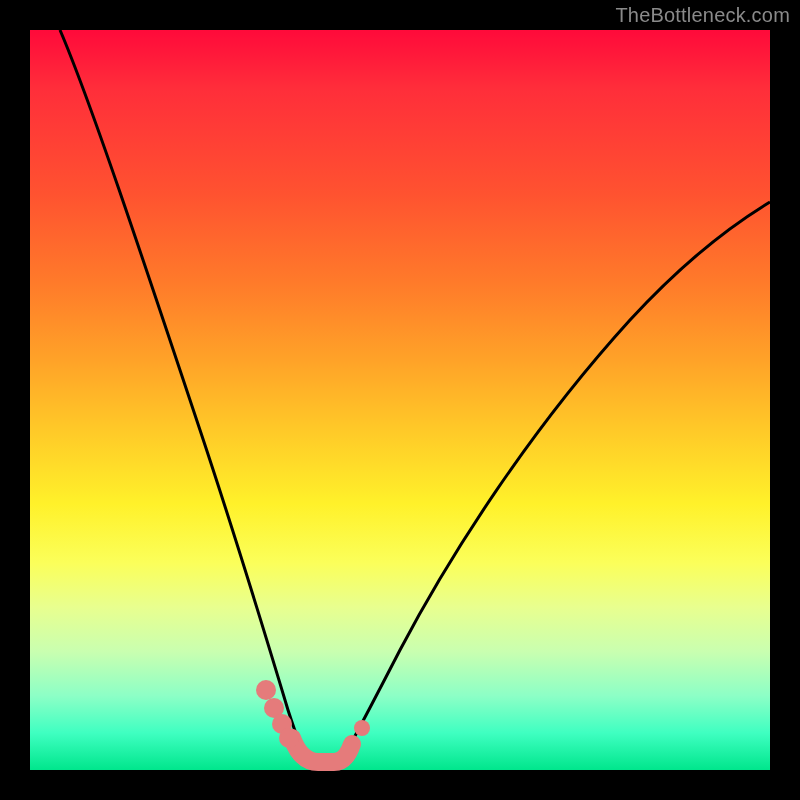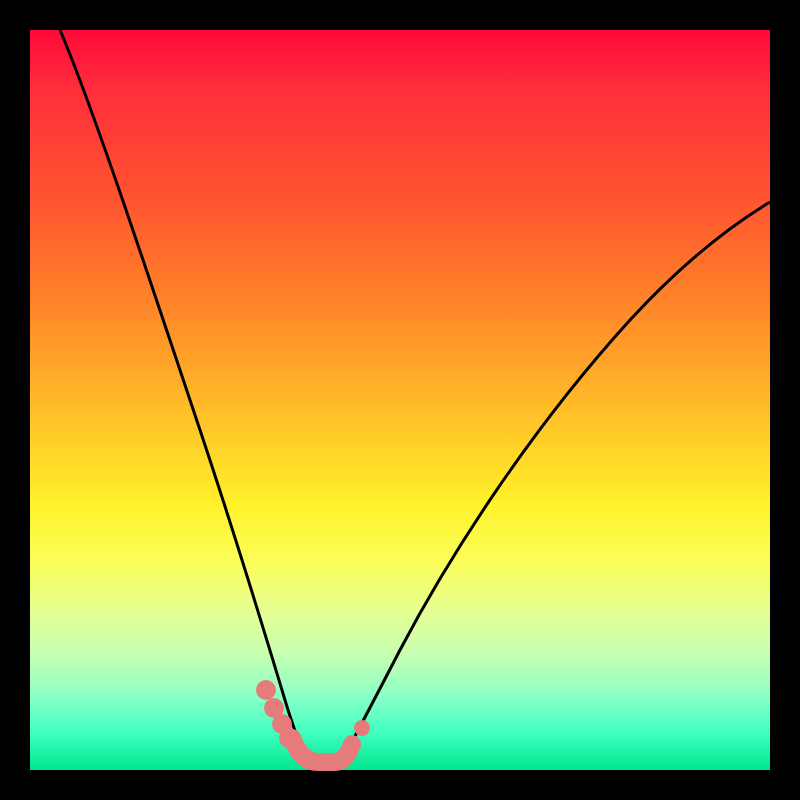--- a/index.html
+++ b/index.html
@@ -84,13 +84,14 @@
                C 312 732, 318 726, 322 714" fill="none" stroke="#e57b7b" stroke-width="18" stroke-linecap="round" stroke-linejoin="round"></path>
 
       <circle cx="236" cy="660" r="10" fill="#e57b7b"></circle>
       <circle cx="244" cy="678" r="10" fill="#e57b7b"></circle>
       <circle cx="252" cy="694" r="10" fill="#e57b7b"></circle>
       <circle cx="259" cy="708" r="10" fill="#e57b7b"></circle>
 
       <circle cx="332" cy="698" r="8" fill="#e57b7b"></circle>
     </svg>
   </div>
+  <div class="watermark">TheBottleneck.com</div>
 </div>
 
 </body></html>

